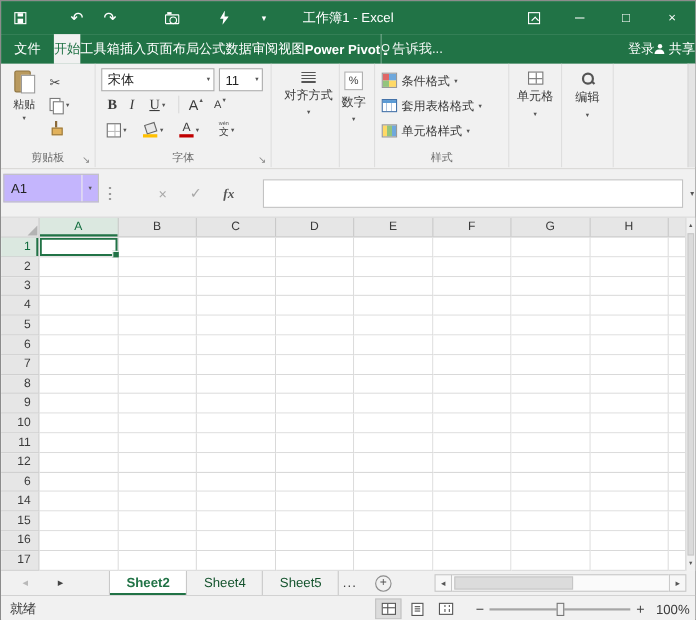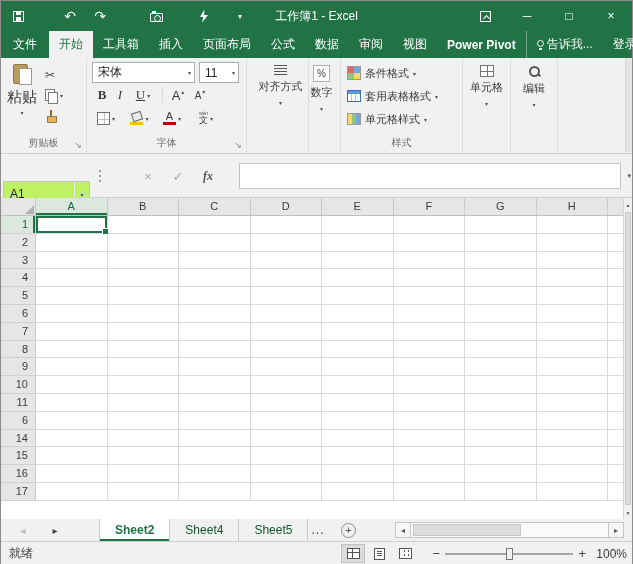--- a/index.html
+++ b/index.html
@@ -24,21 +24,21 @@
 .ic-floppy::after{content:"";position:absolute;left:2px;bottom:0;width:5px;height:4px;background:#fff;}
 .ic-camera{width:13px;height:9px;border:1px solid #fff;border-radius:1px;position:relative;display:block;margin-top:2px;}
 .ic-camera::before{content:"";position:absolute;left:3px;top:1px;width:5px;height:5px;border:1px solid #fff;border-radius:50%;}
 .ic-camera::after{content:"";position:absolute;left:1px;top:-3px;width:4px;height:2px;background:#fff;}
 .ic-flash{width:8px;height:13px;background:#fff;display:block;clip-path:polygon(55% 0,0 58%,38% 58%,28% 100%,100% 42%,52% 42%);}
 .ic-ribbonopts{width:11px;height:11px;border:1px solid #fff;position:relative;display:block;}
 .ic-ribbonopts::before{content:"";position:absolute;left:3px;top:4px;width:4px;height:4px;border-top:1px solid #fff;border-left:1px solid #fff;transform:rotate(45deg);}
 
 
 .tabrow{height:27px;background:#217346;display:flex;align-items:stretch;color:#fff;font-size:12px;position:relative;}
-.rtab{display:flex;align-items:center;padding:0 10px;cursor:pointer;white-space:nowrap;}
+.rtab{display:flex;align-items:center;padding:0 0;cursor:pointer;white-space:nowrap;}
 .rtab.file{padding:0 12px;}
 .rtab.active{background:#f1f1f1;color:#217346;}
 .rtab[data-name="tab-power-pivot"]{font-weight:bold;}
 .rtabs{display:contents;}
 .rtab.tellme{border-left:1px solid rgba(255,255,255,.4);gap:3px;opacity:.95;}
 .tab-spacer{flex:1;}
 .rtab.share{gap:4px;}
 .ic-bulb{width:7px;height:7px;border:1px solid #fff;border-radius:50%;position:relative;display:block;margin-top:-3px;}
 .ic-bulb::after{content:"";position:absolute;left:1px;top:7px;width:3px;height:2px;background:#fff;}
 .ic-person{width:9px;height:9px;position:relative;display:block;}
@@ -53,21 +53,21 @@
 .rg.aligng{left:252px;width:56px;}
 .rg.numberg{left:302px;width:38px;}
 .rg.stylesg{left:340px;width:122px;}
 .rg.cellsg{left:462px;width:48px;}
 .rg.editg{left:510px;width:47px;}
 .grp-label{position:absolute;bottom:2px;left:0;right:0;text-align:center;font-size:10px;color:#6b6b6b;}
 .launcher{position:absolute;right:4px;bottom:2px;font-size:9px;color:#8b8b8b;line-height:1;cursor:pointer;}
 .ribbon-strip{position:absolute;right:0;top:0;bottom:1px;width:7px;background:#e4e4e4;border-left:1px solid #d8d8d8;}
 .bigbtn{position:absolute;display:flex;flex-direction:column;align-items:center;cursor:pointer;}
 .bigbtn.paste{left:3px;top:5px;width:36px;}
-.bb-label{font-size:15px;color:#3b3b3b;margin-top:4px;}
+.bb-label{font-size:10px;color:#3b3b3b;margin-top:4px;}
 .bb-caret{font-size:6px;color:#555;margin-top:2px;}
 .sbtn{position:absolute;left:44px;height:19px;display:flex;align-items:center;gap:3px;cursor:pointer;}
 .sbtn.cut{top:7px;}
 .sbtn.copy{top:28px;}
 .sbtn.brush{top:49px;}
 .scissors{font-size:12px;color:#444;line-height:1;}
 .mini-caret{font-size:6px;color:#555;}
 .ic-clipboard{position:relative;width:18px;height:21px;display:block;}
 .ic-clipboard::before{content:"";position:absolute;left:0;top:1px;width:13px;height:18px;background:#b99a5f;border:1px solid #8f7440;border-radius:2px;}
 .ic-clipboard::after{content:"";position:absolute;left:6px;top:5px;width:11px;height:15px;background:#fff;border:1px solid #9a9a9a;}
@@ -119,21 +119,21 @@
 .ic-cond{width:14px;height:14px;border:1px solid #999;display:block;background-image:linear-gradient(90deg,#e06666 0 6px,#6fa8dc 6px 12px),linear-gradient(90deg,#93c47d 0 6px,#ffd966 6px 12px);background-size:12px 6px;background-position:0 0,0 6px;background-repeat:no-repeat;background-color:#fff;}
 .ic-table{width:14px;height:12px;border:1px solid #4472a8;display:block;background-color:#fff;background-image:linear-gradient(#5b9bd5 0 3px,transparent 3px),linear-gradient(90deg,transparent 0 3px,#b0c4de 3px 4px,transparent 4px 7px,#b0c4de 7px 8px,transparent 8px);}
 .ic-cellstyles{width:14px;height:12px;border:1px solid #999;display:block;background:linear-gradient(90deg,#ffd966 0 4px,#93c47d 4px 8px,#6fa8dc 8px 12px);}
 .ic-cells{width:14px;height:12px;border:1px solid #777;background-color:#fff;background-image:linear-gradient(#777,#777),linear-gradient(#777,#777);background-size:100% 1px,1px 100%;background-position:0 5px,6px 0;background-repeat:no-repeat;display:block;}
 .ic-magnifier{position:relative;width:13px;height:13px;display:block;}
 .ic-magnifier::before{content:"";position:absolute;left:1px;top:1px;width:7px;height:7px;border:2px solid #555;border-radius:50%;}
 .ic-magnifier::after{content:"";position:absolute;left:9px;top:9px;width:4px;height:2px;background:#555;transform:rotate(45deg);}
 
 
 .fbar{position:relative;height:44px;background:#f1f1f1;border-bottom:1px solid #cfcfcf;}
-.namebox{position:absolute;left:2px;top:27px;width:87px;height:26px;background:#bef264;border:1px solid #c3c3c3;display:flex;align-items:center;font-size:12px;color:#222;}
+.namebox{position:absolute;left:2px;top:4px;width:87px;height:26px;background:#c4b5fd;border:1px solid #c3c3c3;display:flex;align-items:center;font-size:12px;color:#222;}
 .nb-text{padding-left:6px;}
 .nb-caret{margin-left:auto;width:15px;align-self:stretch;display:flex;align-items:center;justify-content:center;font-size:6px;color:#555;border-left:1px solid #ededed;cursor:pointer;}
 .nb-handle{position:absolute;left:98px;top:16px;width:2px;height:13px;background:repeating-linear-gradient(#9a9a9a 0 2px,transparent 2px 5px);cursor:col-resize;}
 .fbtns{position:absolute;left:132px;top:9px;height:26px;display:flex;align-items:center;}
 .fbtn{width:30px;text-align:center;font-size:13px;color:#a8a8a8;cursor:pointer;}
 .fbtn.fx{color:#555;font-style:italic;font-weight:bold;font-family:"Liberation Serif","DejaVu Serif",serif;font-size:12px;}
 .finput{position:absolute;left:238px;top:9px;right:11px;height:26px;background:#fff;border:1px solid #c3c3c3;cursor:text;font-size:12px;padding:4px 6px;color:#222;}
 .fexpand{position:absolute;right:1px;top:18px;font-size:7px;color:#555;cursor:pointer;}
 
 
@@ -513,20 +513,32 @@
             <div class="cell" data-name="cell-A11"></div>
             <div class="cell" data-name="cell-B11"></div>
             <div class="cell" data-name="cell-C11"></div>
             <div class="cell" data-name="cell-D11"></div>
             <div class="cell" data-name="cell-E11"></div>
             <div class="cell" data-name="cell-F11"></div>
             <div class="cell" data-name="cell-G11"></div>
             <div class="cell" data-name="cell-H11"></div>
             <div class="cell fill" data-name="cell-partial-row-11"></div>
           </div>
+          <div class="grow" data-name="grid-row-12">
+            <div class="row-h" data-name="row-header-12">12</div>
+            <div class="cell" data-name="cell-A12"></div>
+            <div class="cell" data-name="cell-B12"></div>
+            <div class="cell" data-name="cell-C12"></div>
+            <div class="cell" data-name="cell-D12"></div>
+            <div class="cell" data-name="cell-E12"></div>
+            <div class="cell" data-name="cell-F12"></div>
+            <div class="cell" data-name="cell-G12"></div>
+            <div class="cell" data-name="cell-H12"></div>
+            <div class="cell fill" data-name="cell-partial-row-12"></div>
+          </div>
           <div class="grow" data-name="grid-row-13">
             <div class="row-h" data-name="row-header-13">6</div>
             <div class="cell" data-name="cell-A13"></div>
             <div class="cell" data-name="cell-B13"></div>
             <div class="cell" data-name="cell-C13"></div>
             <div class="cell" data-name="cell-D13"></div>
             <div class="cell" data-name="cell-E13"></div>
             <div class="cell" data-name="cell-F13"></div>
             <div class="cell" data-name="cell-G13"></div>
             <div class="cell" data-name="cell-H13"></div>

